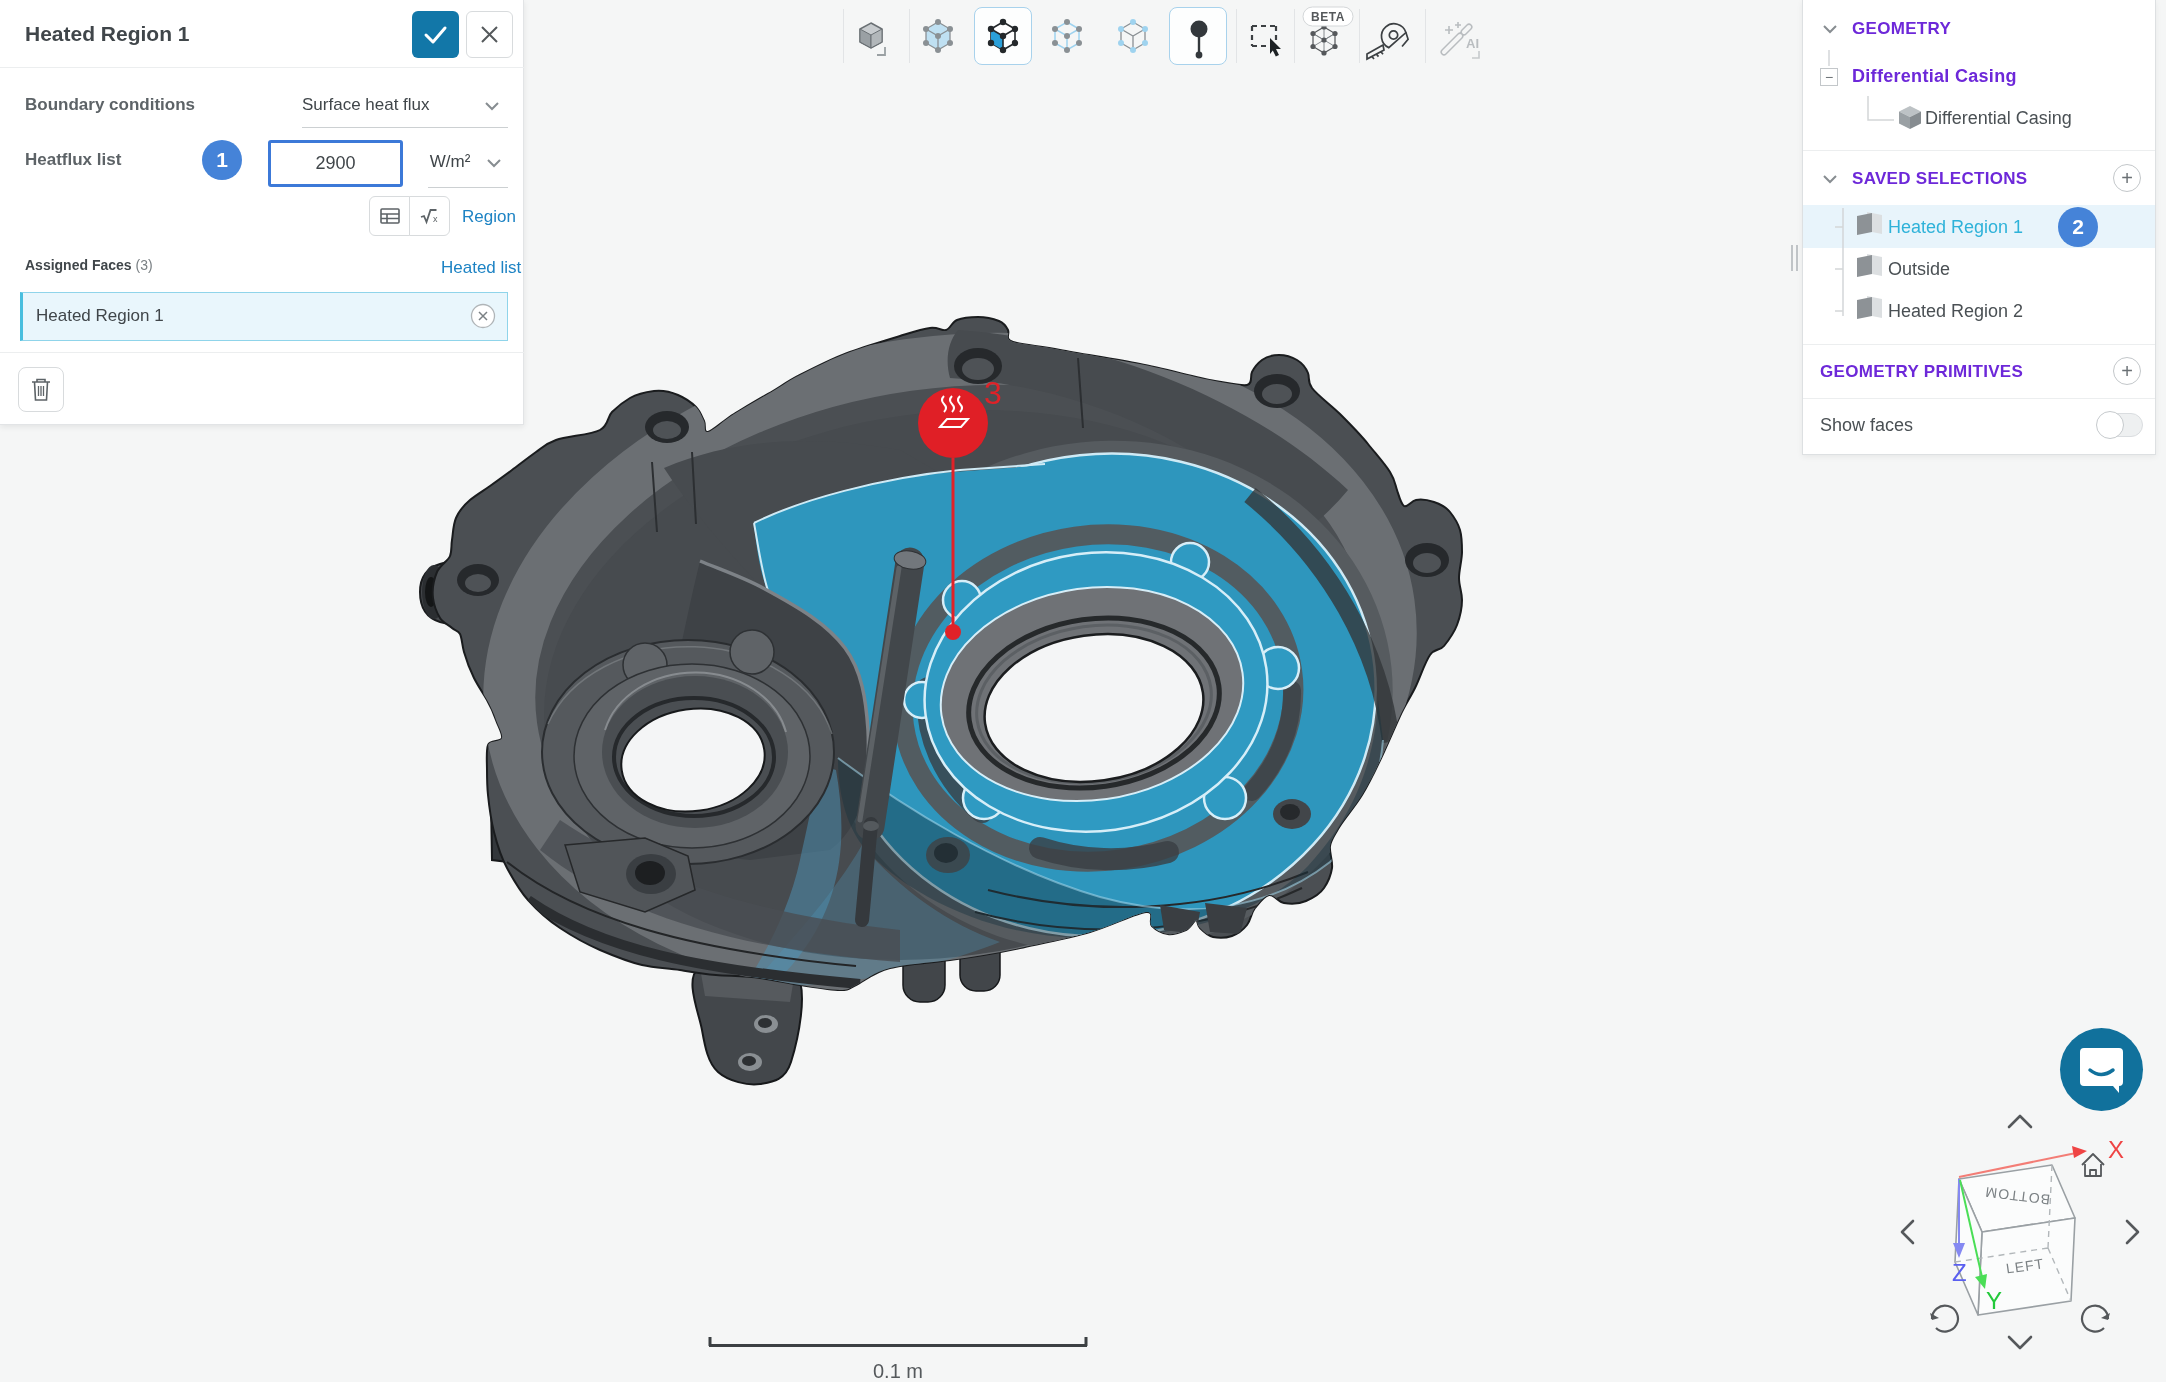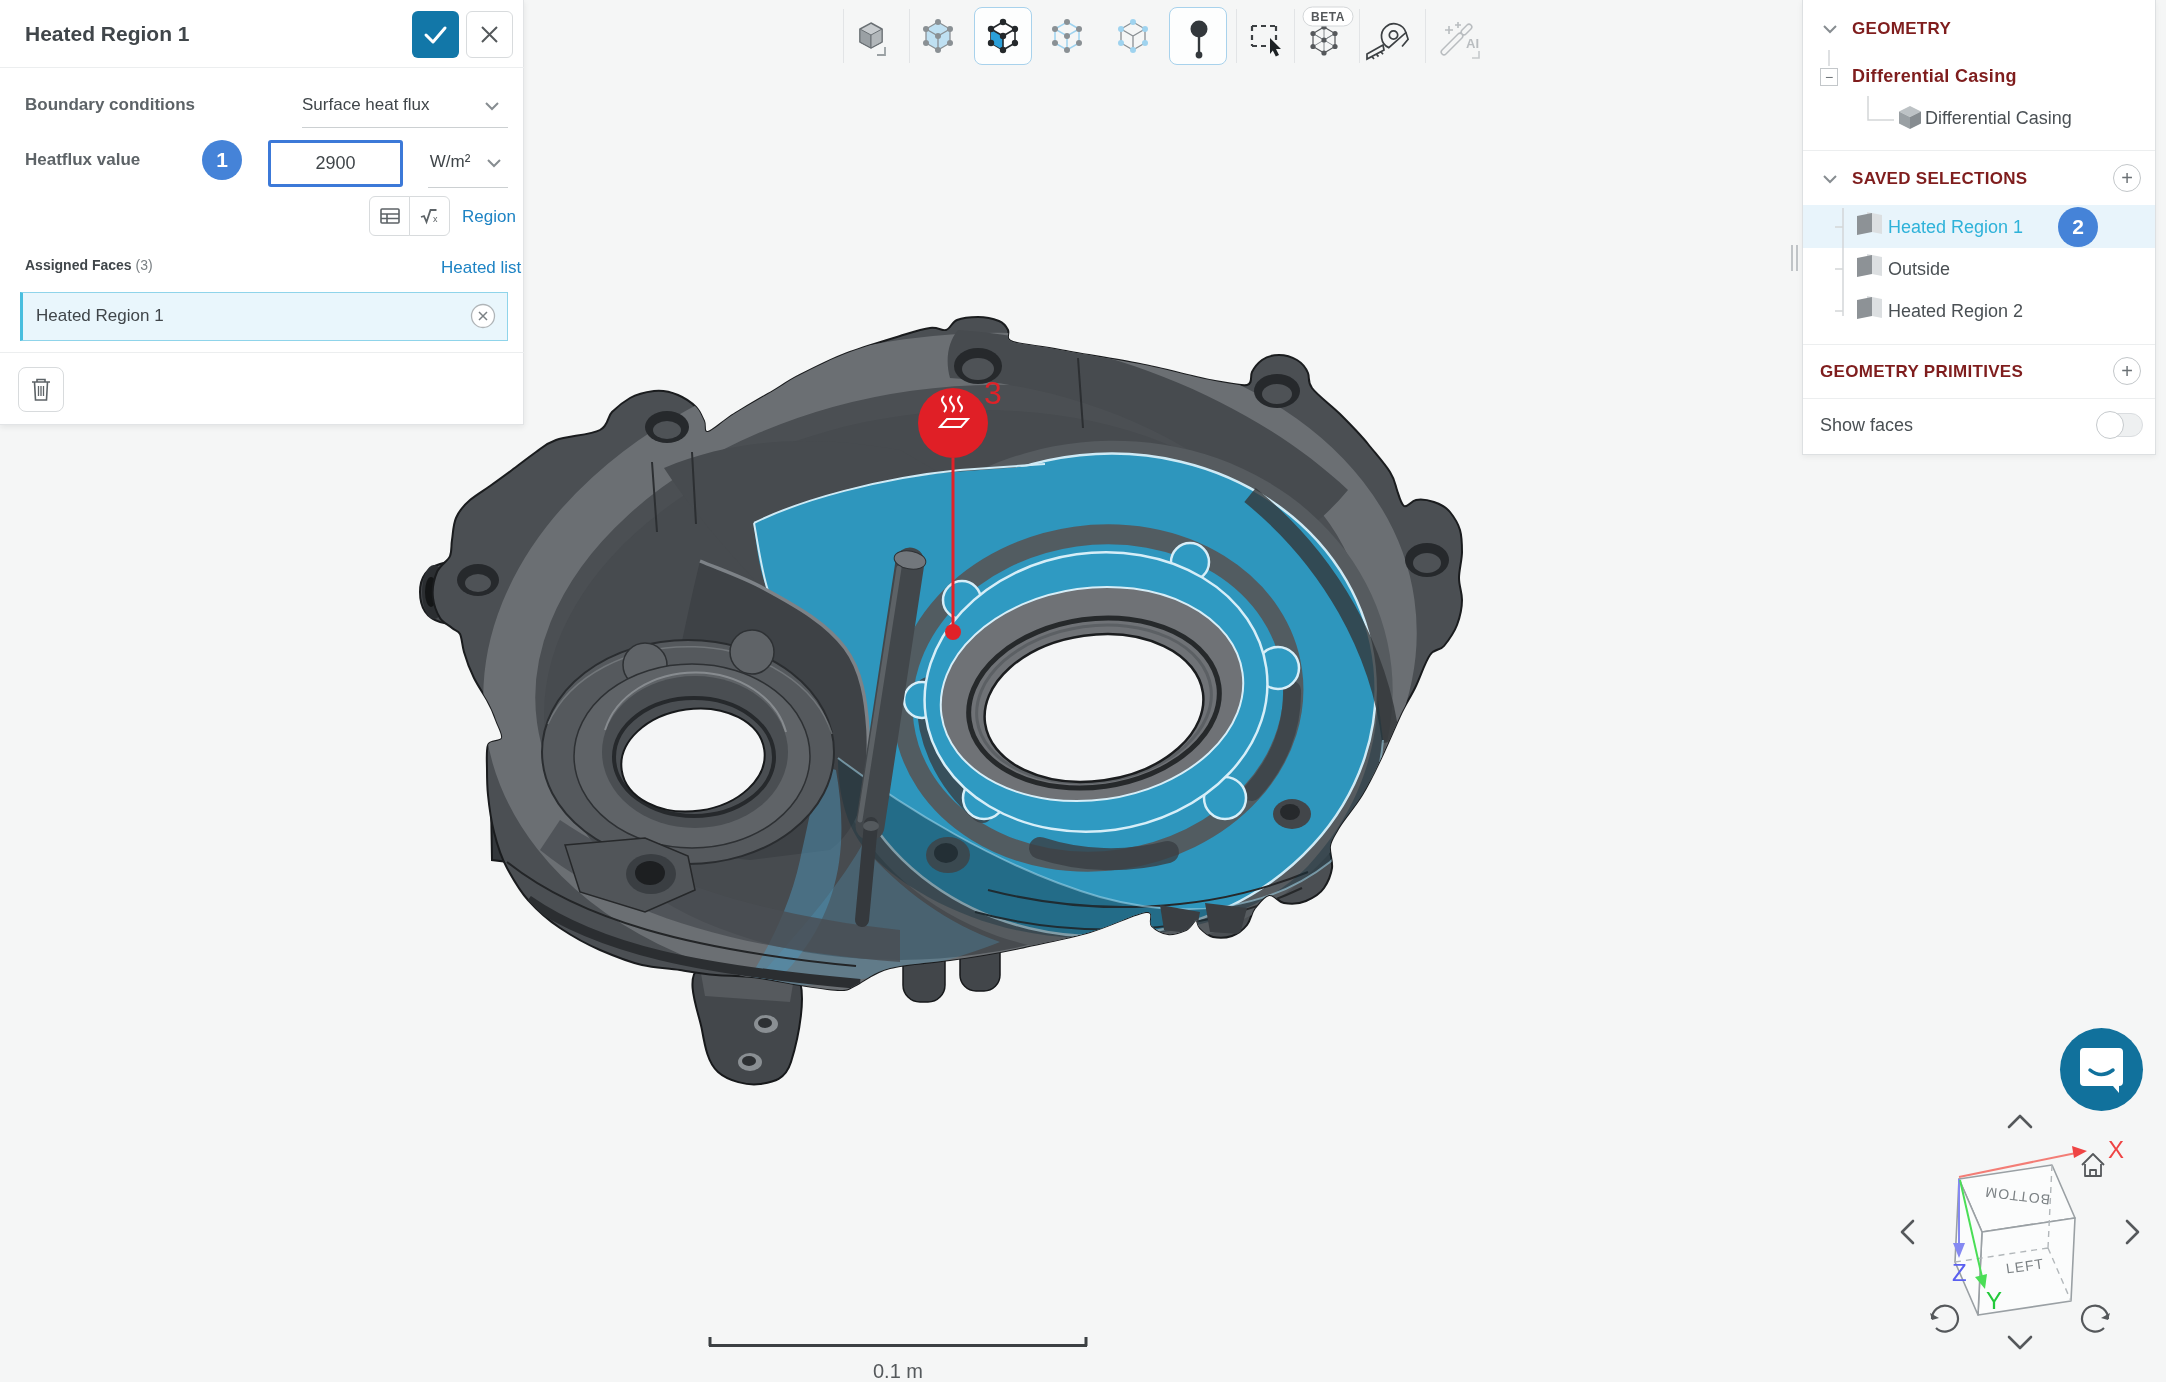--- a/index.html
+++ b/index.html
@@ -28,21 +28,21 @@
   .minibtn { width:41px; height:40px; background:#fff; border:1px solid #d8dbdd; }
   .link { color:#1d83c4; font-size:17px; }
   #chip { left:20px; top:292px; width:488px; height:49px; background:#e9f6fc;
     border:1px solid #8fd4ea; border-left:3px solid #49bede; }
   #lp-div2 { left:0; top:352px; width:524px; height:1px; background:#eceeef; }
   #trashbtn { left:18px; top:367px; width:46px; height:45px; border:1px solid #d8dbdd; border-radius:8px; background:#fff; }
 
   
   #rpanel { left:1802px; top:0; width:354px; height:455px; background:#fff;
     border:1px solid #dde0e2; border-top:none; box-shadow:0 2px 6px rgba(0,0,0,.06); }
-  .rhead { font-size:17px; font-weight:700; color:#7f1d1d; letter-spacing:.3px; }
+  .rhead { font-size:17px; font-weight:700; color:#6d28d9; letter-spacing:.3px; }
   .ritem { font-size:18px; color:#4a5054; }
   .rdiv { position:absolute; left:0; width:352px; height:1px; background:#eceeef; }
   .pluscirc { position:absolute; width:28px; height:28px; border-radius:50%; border:1px solid #c3c7ca;
     color:#6a7074; font-size:20px; text-align:center; line-height:26px; font-weight:400; }
   #row-hl { left:1803px; top:205px; width:352px; height:43px; background:#e8f4fb; }
 
   
   .sep { position:absolute; top:9px; width:1px; height:54px; background:#e2e4e6; }
   .toolbox { position:absolute; top:7px; width:58px; height:58px; background:#fdfefe;
     border:1px solid #a8d2ec; border-radius:8px; }
@@ -311,21 +311,21 @@
 <svg class="abs" width="47" height="47" style="left:466px;top:11px" viewBox="0 0 47 47">
   <path d="M16 16 L31 31 M31 16 L16 31" stroke="#55595c" stroke-width="2" fill="none"></path>
 </svg>
 <div class="abs" id="lp-div1"></div>
 <div class="abs lbl" style="left:25px;top:95px">Boundary conditions</div>
 <div class="abs val" style="left:302px;top:95px;width:155px;">Surface heat flux</div>
 <svg class="abs" width="16" height="10" style="left:484px;top:101px">
     <path class="chev" d="M2 2 L8 8 L14 2"></path>
   </svg>
 <div class="abs uline" style="left:302px;top:127px;width:206px"></div>
-<div class="abs lbl" style="left:25px;top:150px">Heatflux value</div>
+<div class="abs lbl" style="left:25px;top:150px">Heatflux list</div>
 <div class="abs bluecirc" style="left:202px;top:140px">1</div>
 <div class="abs" id="inputbox">2900</div>
 <div class="abs val" style="left:424px;top:152px;width:52px;text-align:center">W/m²</div>
 <svg class="abs" width="16" height="10" style="left:486px;top:158px">
     <path class="chev" d="M2 2 L8 8 L14 2"></path>
   </svg>
 <div class="abs uline" style="left:428px;top:187px;width:80px"></div>
 <div class="abs minibtn" style="left:369px;top:196px;border-radius:6px 0 0 6px"></div>
 <div class="abs minibtn" style="left:409px;top:196px;border-radius:0 6px 6px 0"></div>
 <svg class="abs" width="82" height="40" style="left:369px;top:196px" viewBox="0 0 82 40">

